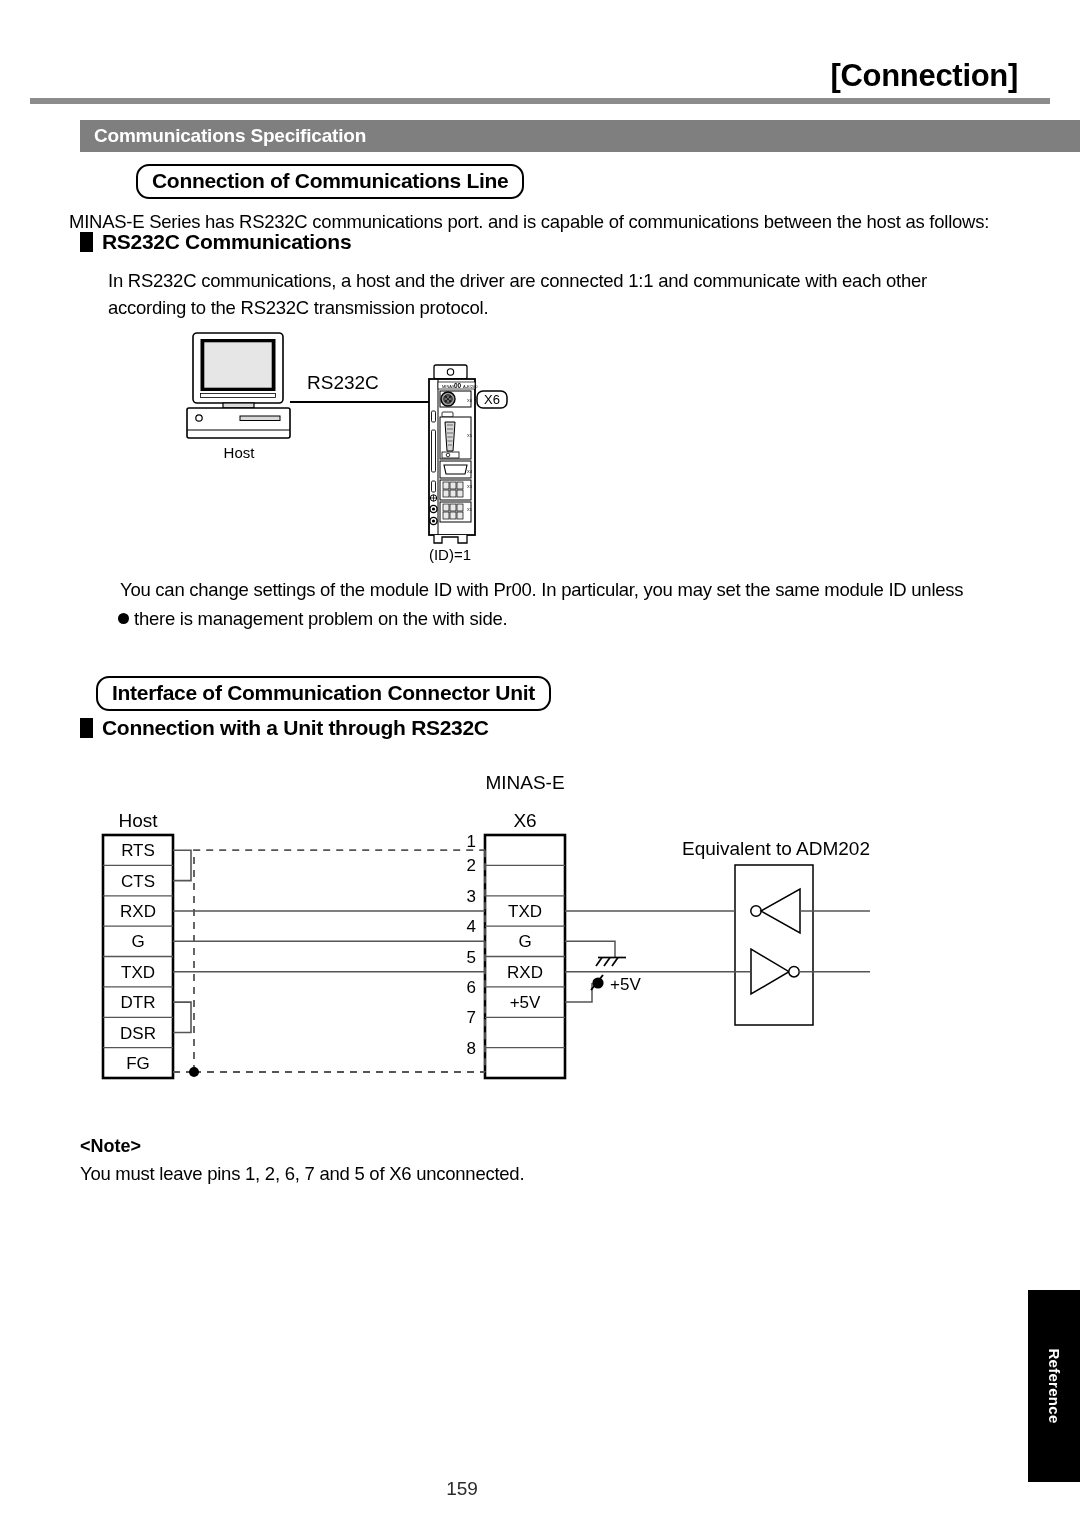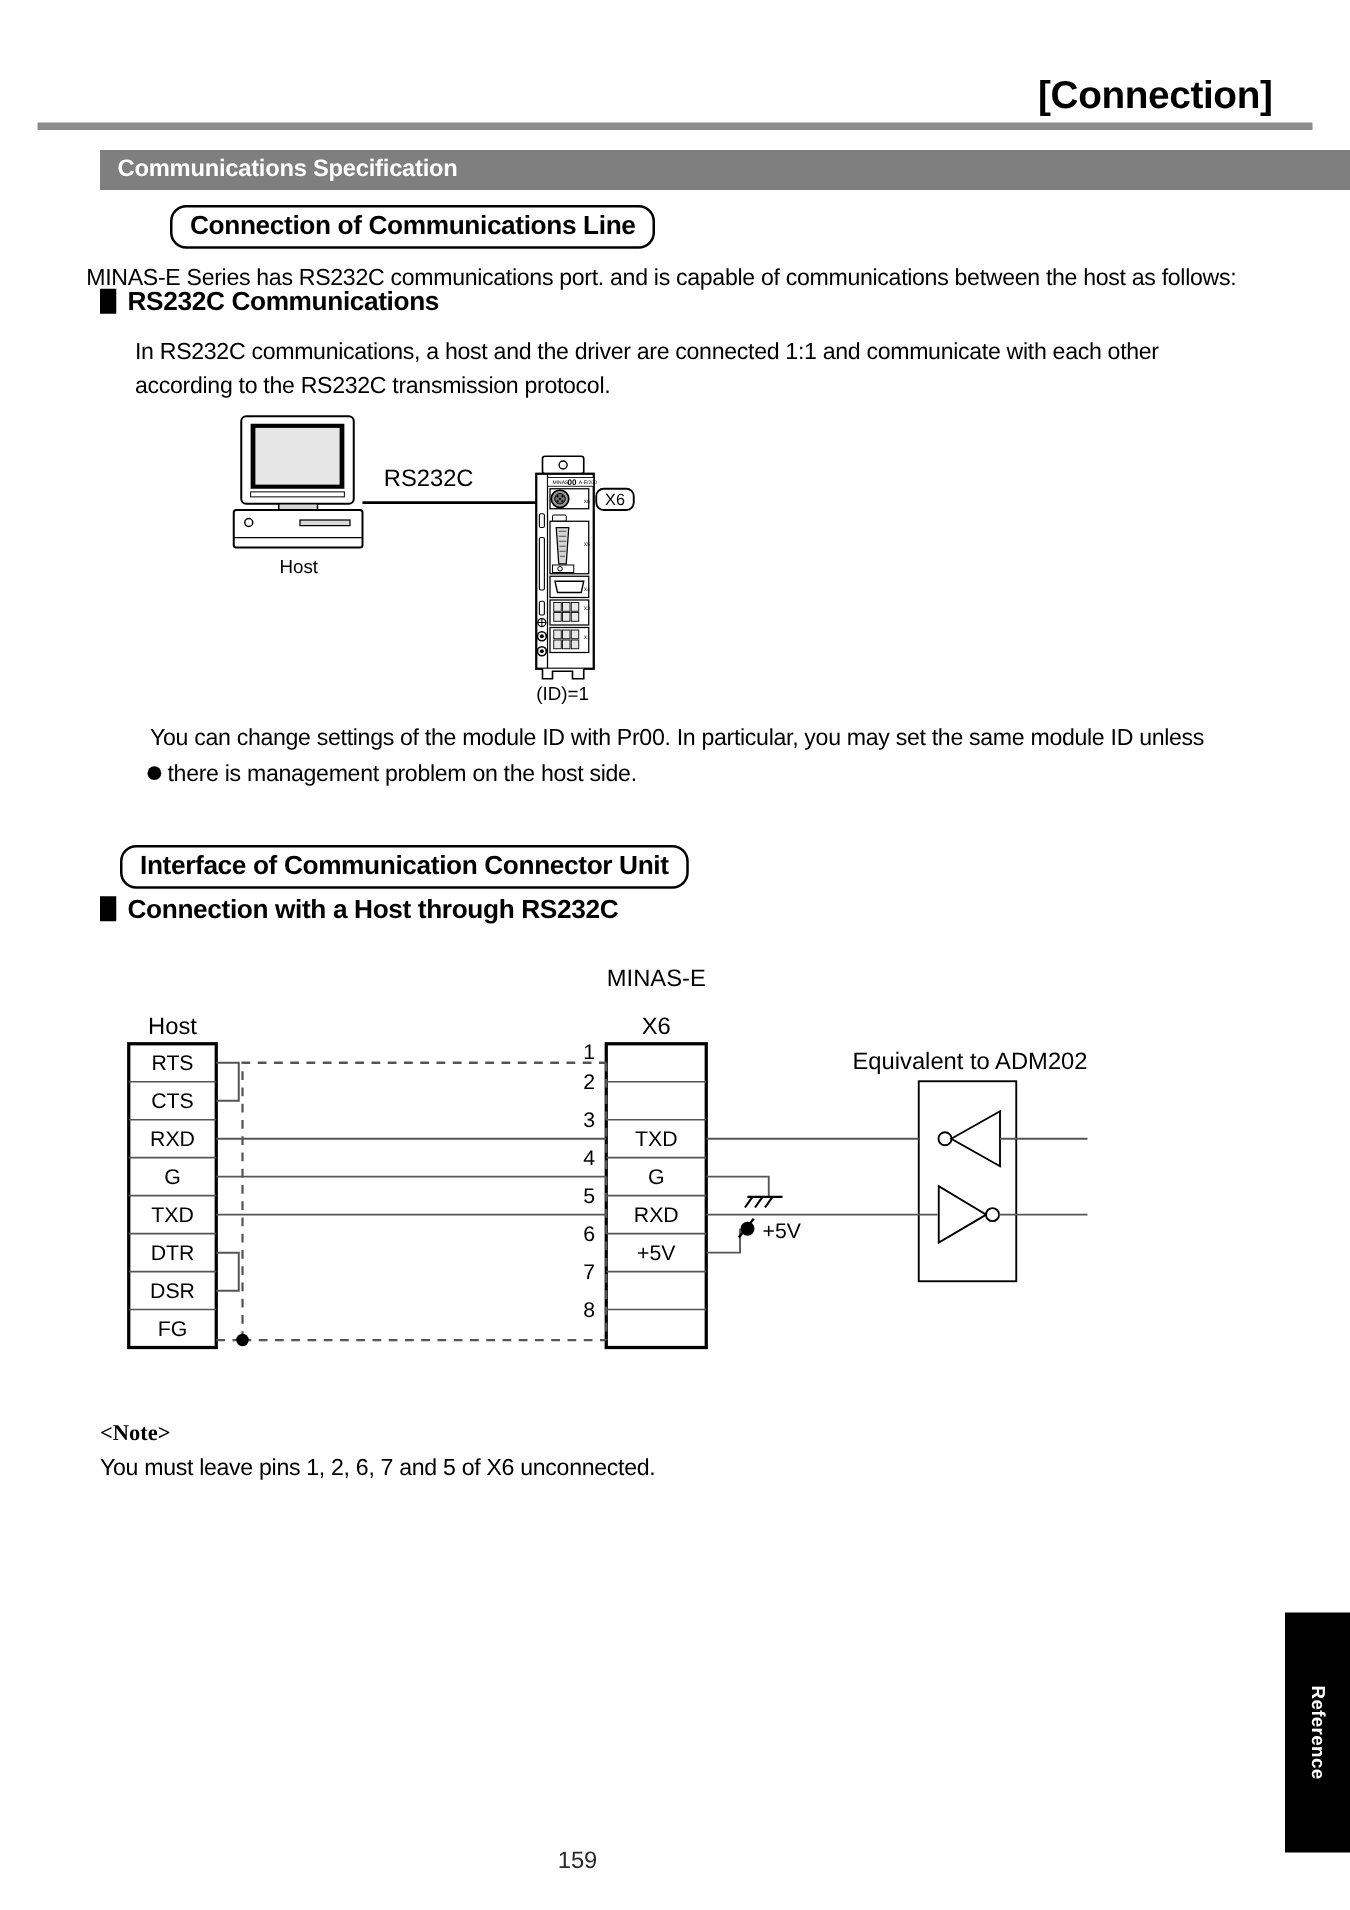--- a/index.html
+++ b/index.html
@@ -68,21 +68,21 @@
   #rs232c-desc-line1{ left:108px; top:265px; }
   #rs232c-desc-line2{ left:108px; top:292px; }
   #module-id-line1{ left:120px; top:574px; }
   #module-id-line2{ left:118px; top:603px; }
   #module-id-line2 .dot{
     display:inline-block;width:11px;height:11px;border-radius:50%;
     background:#000;margin-right:5px;vertical-align:1px;
   }
 
   
-  #note-title{ left:80px; top:1136px; font-size:18px; font-weight:bold;font-family:Liberation Serif, serif;}
+  #note-title{ left:80px; top:1136px; font-size:18px; font-weight:bold;}
   #note-text{ left:80px; top:1163px; font-size:18.5px; letter-spacing:-0.25px; white-space:nowrap;}
 
   
   #figure-rs232c-connection{ left:180px; top:325px; width:360px; height:240px; }
 
   
   #figure-wiring{ left:70px; top:765px; width:800px; height:345px; }
 
   
 
@@ -233,27 +233,27 @@
   <g>
     <rect x="297" y="66" width="30" height="17" rx="6" ry="6" fill="#fff" stroke="#000" stroke-width="1.5"></rect>
     <text x="312" y="79" text-anchor="middle" font-family="Liberation Sans, sans-serif" font-size="13" fill="#000">X6</text>
   </g>
 
   <text x="270" y="235" text-anchor="middle" font-family="Liberation Sans, sans-serif" font-size="15" fill="#000">(ID)=1</text>
 </svg>
 
 <div class="abs body-text" id="module-id-line1">You can change settings of the module ID with Pr00.  In particular, you may set the same module ID unless</div>
 <div class="abs body-text" id="module-id-line2">
-  <span class="dot"></span><span>there is management problem on the host side.</span>
+  <span class="dot"></span><span>there is management problem on the with side.</span>
 </div>
 
 <div class="abs rounded-heading" id="heading-interface-unit">Interface of Communication Connector Unit</div>
 
 <div class="abs sq-heading" id="heading-host-rs232c">
-  <span class="sq"></span><span>Connection with a Host through RS232C</span>
+  <span class="sq"></span><span>Connection with a Unit through RS232C</span>
 </div>
 
 <svg class="abs" id="figure-wiring" viewBox="0 0 800 345">
   <defs>
     <pattern id="none"></pattern>
   </defs>
 
   <text id="w-host-title" x="68" y="62" text-anchor="middle" font-family="Liberation Sans, sans-serif" font-size="19" fill="#000">Host</text>
   <text id="w-minas-title" x="455" y="24" text-anchor="middle" font-family="Liberation Sans, sans-serif" font-size="19" fill="#000">MINAS-E</text>
   <text id="w-x6-title" x="455" y="62" text-anchor="middle" font-family="Liberation Sans, sans-serif" font-size="19" fill="#000">X6</text>

